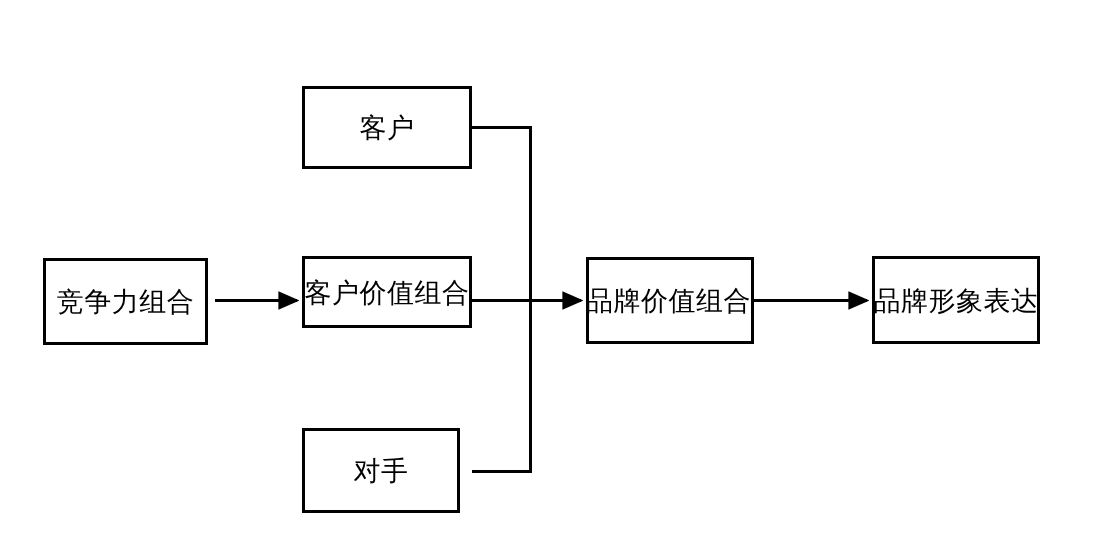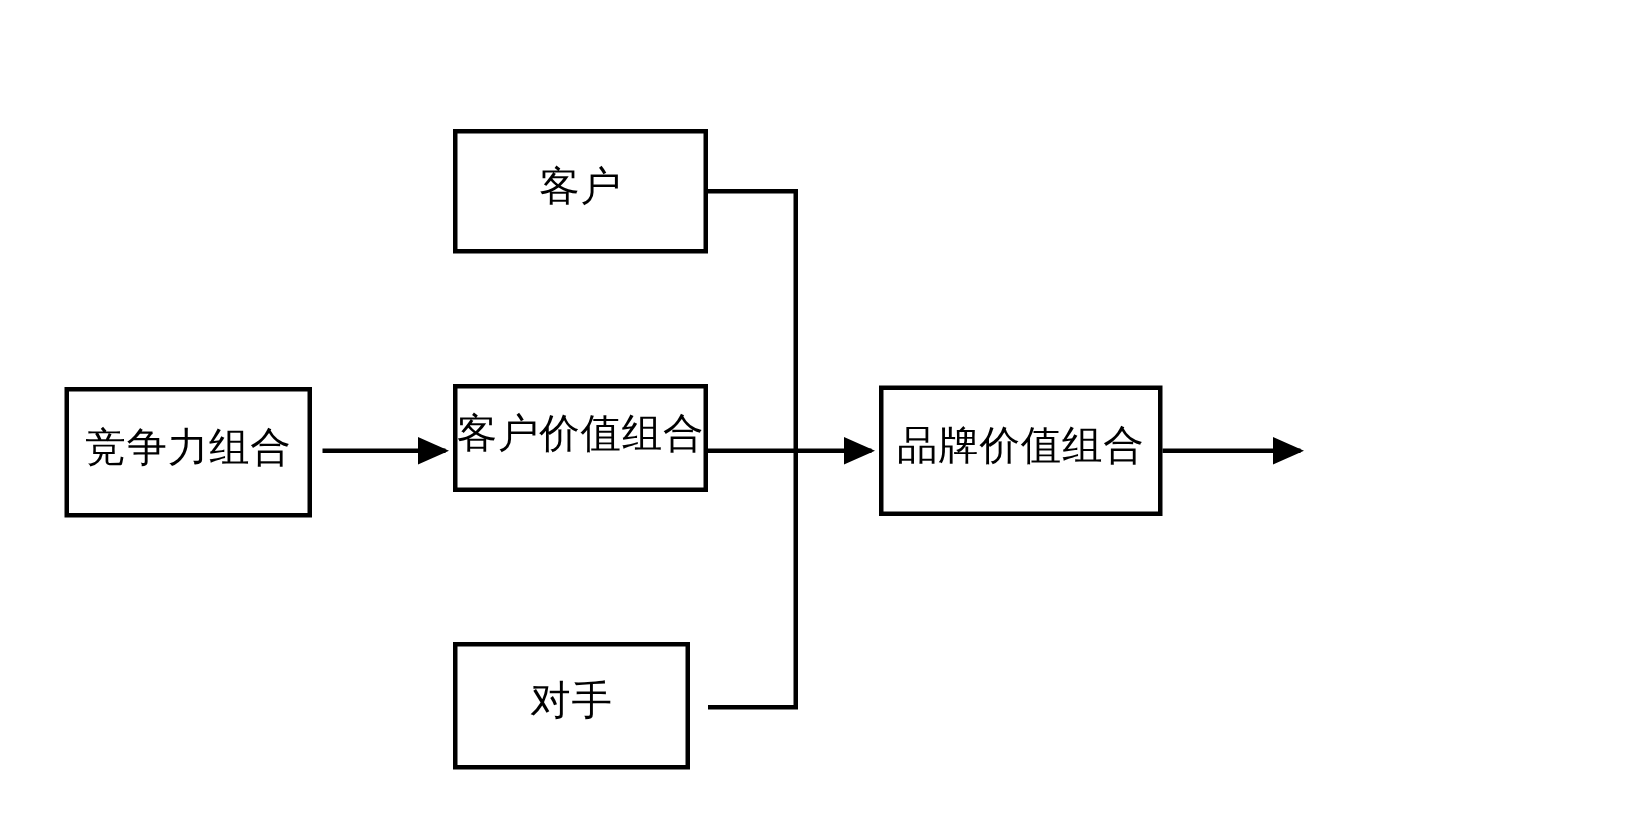--- a/index.html
+++ b/index.html
@@ -32,21 +32,20 @@
     align-items: center;
     justify-content: center;
   }
   .node-label {
     font-size: 27px;
     line-height: 1;
     color: #000000;
     letter-spacing: 0.5px;
     white-space: nowrap;
     font-weight: 400;
-    font-family: Liberation Mono, monospace;
   }
 </style>
 </head>
 <body>
 
 <div id="canvas">
 
   <svg id="edges" viewBox="0 0 1098 556">
     <defs>
       <marker id="arrowhead" markerWidth="7" markerHeight="7" refX="6.2" refY="3.5" orient="auto" markerUnits="strokeWidth">
@@ -74,18 +73,21 @@
   </div>
 
   <div class="node" style="left:302px; top:86px; width:170px; height:83px;">
     <span class="node-label">客户</span>
   </div>
 
   <div class="node" style="left:302px; top:428px; width:158px; height:85px;">
     <span class="node-label">对手</span>
   </div>
 
-  <div class="node" style="left:586px; top:257px; width:189px; height:87px;">
+  <div class="node" style="left:586px; top:257px; width:168px; height:87px;justify-content:flex-end;">
     <span class="node-label">品牌价值组合</span>
   </div>
 
+  <div class="node" style="left:872px; top:256px; width:168px; height:88px;">
+    <span class="node-label">品牌形象表达</span>
+  </div>
 
 </div>
 
 </body></html>

